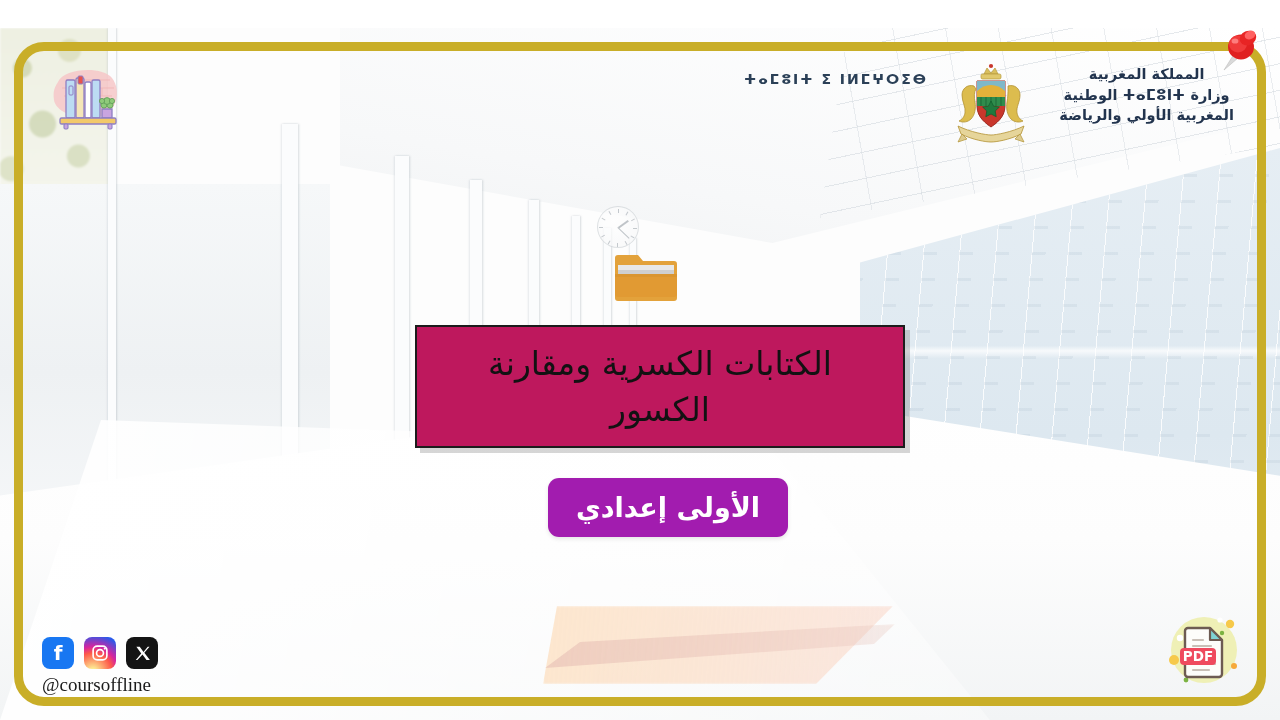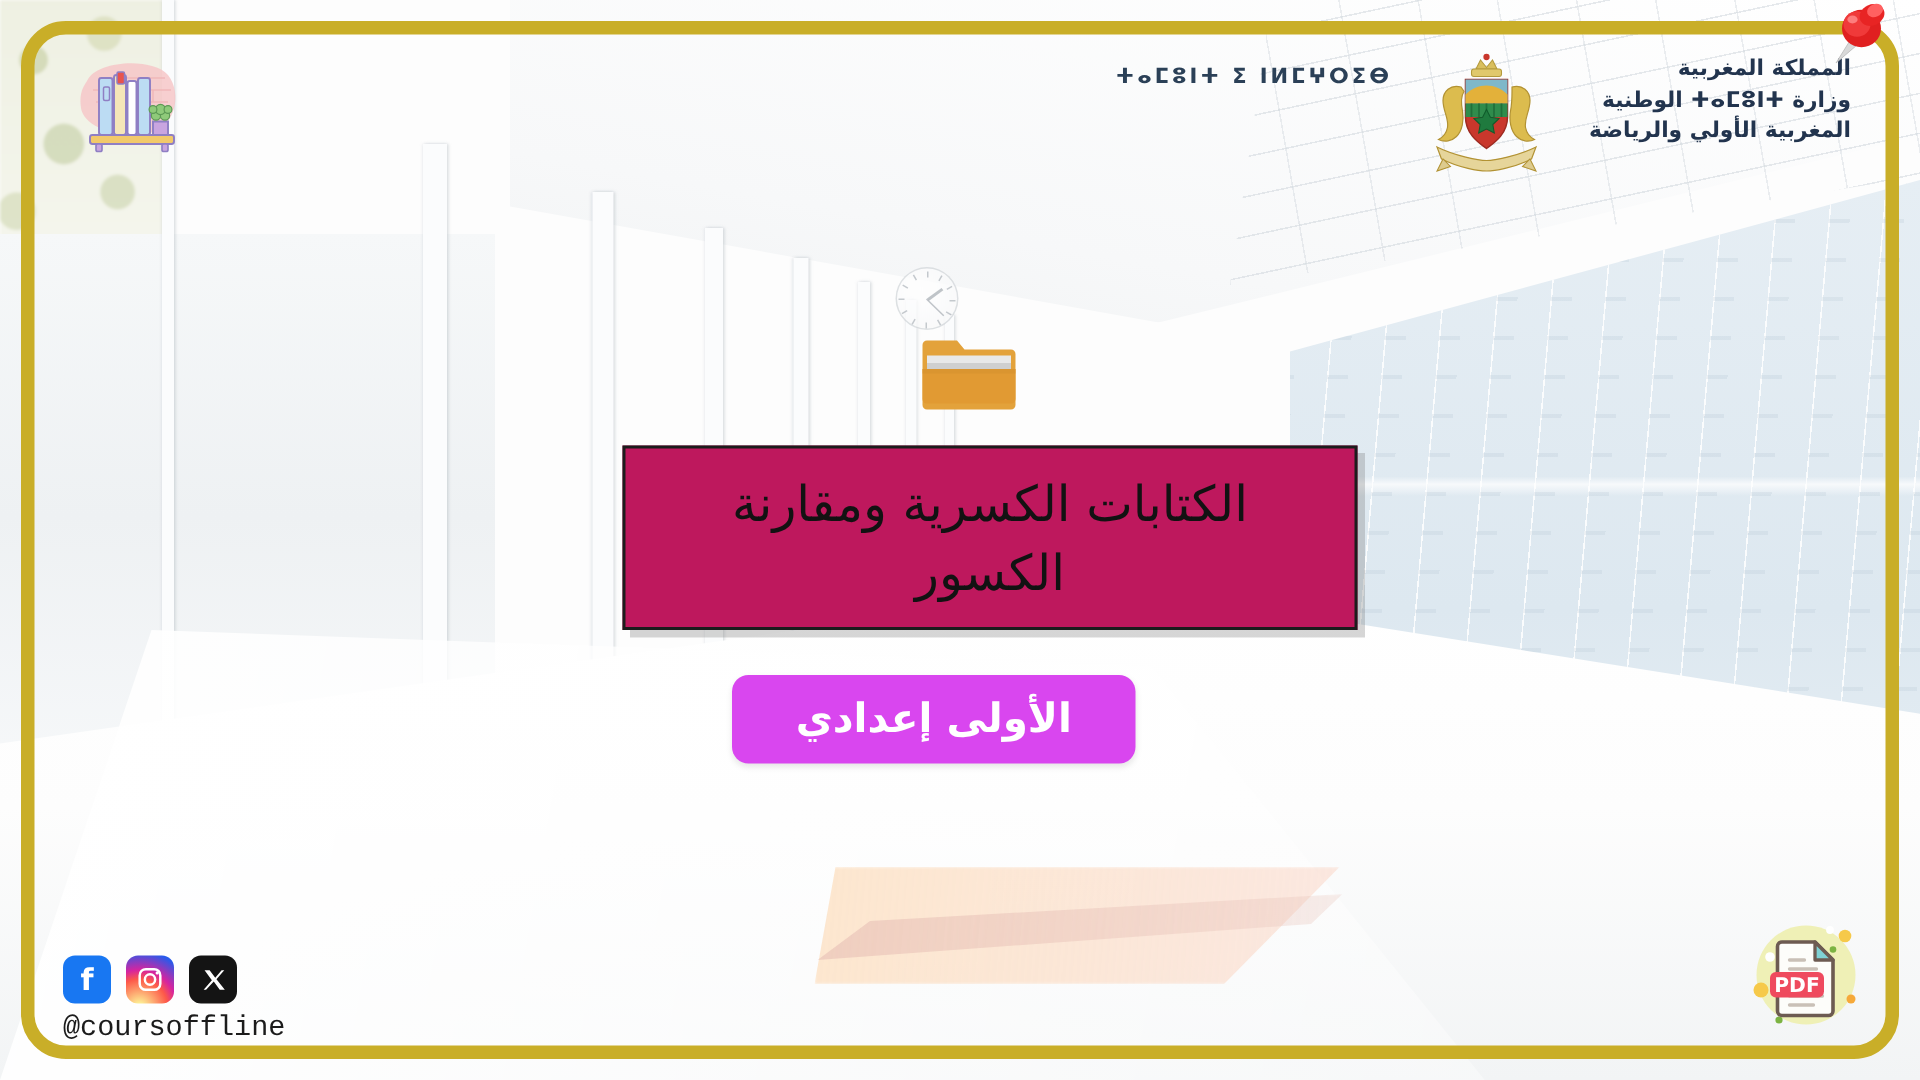--- a/index.html
+++ b/index.html
@@ -5,21 +5,21 @@
 <style>
   * { margin:0; padding:0; box-sizing:border-box; }
   html,body { width:1280px; height:720px; overflow:hidden; }
   body {
     font-family:"DejaVu Sans","Liberation Sans",sans-serif;
     background:#ffffff;
     position:relative;
   }
 
   
-  #slide { position:absolute; inset:0; overflow:hidden; background:#fdfdfd; }
+  #slide { position:absolute; inset:0; overflow:hidden; background:#fdfdfd;margin-top:28px; }
 
   .bg-photo { position:absolute; inset:0; overflow:hidden; }
 
   
   .greenery {
     position:absolute; left:0; top:0; width:112px; height:160px;
     background:
       radial-gradient(circle at 20% 25%, rgba(190,200,150,.55) 0 9px, transparent 10px),
       radial-gradient(circle at 62% 14%, rgba(205,210,165,.5) 0 11px, transparent 12px),
       radial-gradient(circle at 38% 60%, rgba(185,198,148,.5) 0 13px, transparent 14px),
@@ -131,21 +131,21 @@
     border:9px solid #C9AE28; border-radius:30px; pointer-events:none;
     z-index:5;
   }
 
   
   .pin { position:absolute; right:14px; top:-4px; width:58px; height:58px; z-index:9; }
 
   
   .header { position:absolute; left:0; right:0; top:0; height:130px; z-index:6; }
 
-  .ministry { position:absolute; right:46px; top:36px; 
+  .ministry { position:absolute; right:46px; top:36px; text-align:center;
               color:#22344e; line-height:1.42; }
   .ministry div { font-size:14.5px; font-weight:700; letter-spacing:.3px;
                   white-space:nowrap; font-family:"DejaVu Sans",sans-serif; }
 
   .coat { position:absolute; right:248px; top:32px; width:82px; height:88px; }
 
   .tifinagh { position:absolute; right:352px; top:40px; text-align:center;
               color:#2b4057; line-height:1.62; }
   .tifinagh div { font-size:14px; font-weight:700; letter-spacing:2px;
                   white-space:nowrap; direction:ltr;
@@ -162,43 +162,43 @@
     box-shadow:5px 5px 0 rgba(120,120,120,.30);
     display:flex; align-items:center; justify-content:center;
     padding:14px 26px; z-index:6;
   }
   .title-box h1 {
     font-size:33px; font-weight:400; color:#121212; line-height:1.38;
     text-align:center; font-family:"DejaVu Sans",sans-serif;
   }
 
   .level-badge {
-    position:absolute; left:488px; top:450px; width:269px; height:59px;
-    background:#d946ef; border-radius:11px;
+    position:absolute; left:548px; top:450px; width:240px; height:59px;
+    background:#a21caf; border-radius:11px;
     display:flex; align-items:center; justify-content:center; z-index:6;
     box-shadow:0 2px 4px rgba(0,0,0,.10);
   }
   .level-badge span {
     color:#ffffff; font-size:27px; font-weight:700;
     font-family:"DejaVu Sans",sans-serif;
   }
 
   
   .social { position:absolute; left:42px; bottom:24px; z-index:7; }
   .social-row { display:flex; gap:10px; direction:ltr; }
   .sicon { width:32px; height:32px; border-radius:8px; display:flex;
            align-items:center; justify-content:center; color:#fff;
            font-size:20px; font-weight:700; font-family:"DejaVu Sans",sans-serif; }
   .s-fb { background:#1877F2; }
   .s-ig { background:
             radial-gradient(circle at 28% 108%, #fdf497 0%, #fdf497 5%,
             #fd5949 45%, #d6249f 60%, #285AEB 90%); }
   .s-x  { background:#141414; }
   .handle { margin-top:5px; font-size:19px; color:#1b1b1b; direction:ltr;
-            text-align:left; font-family:Liberation Mono, monospace; }
+            text-align:left; font-family:Liberation Serif, serif; }
 
   
   .pdf-badge { position:absolute; right:34px; bottom:28px; width:84px; height:84px; z-index:7; }
 </style>
 </head>
 <body>
 
 <div id="slide">
 
   <div class="bg-photo">

